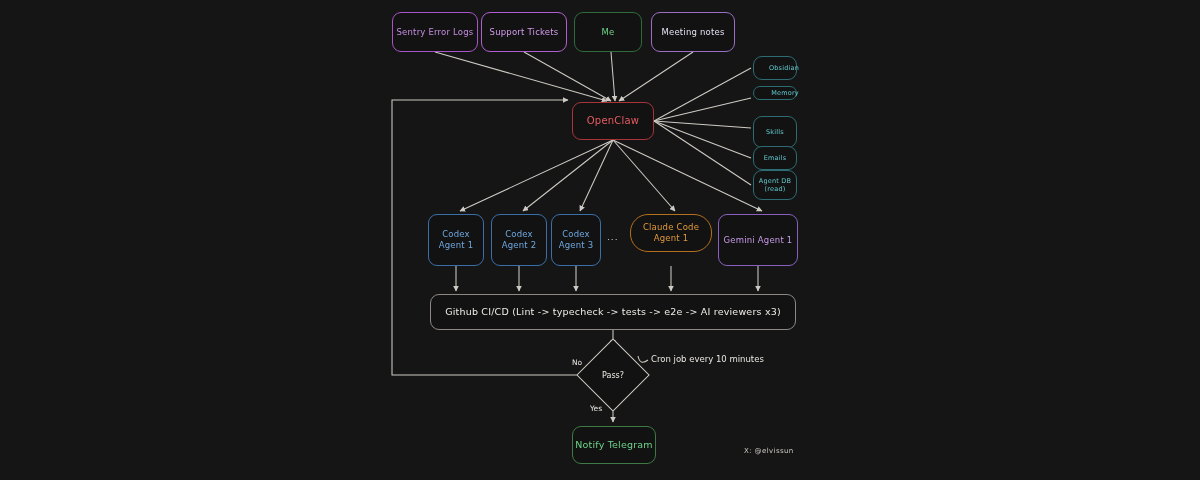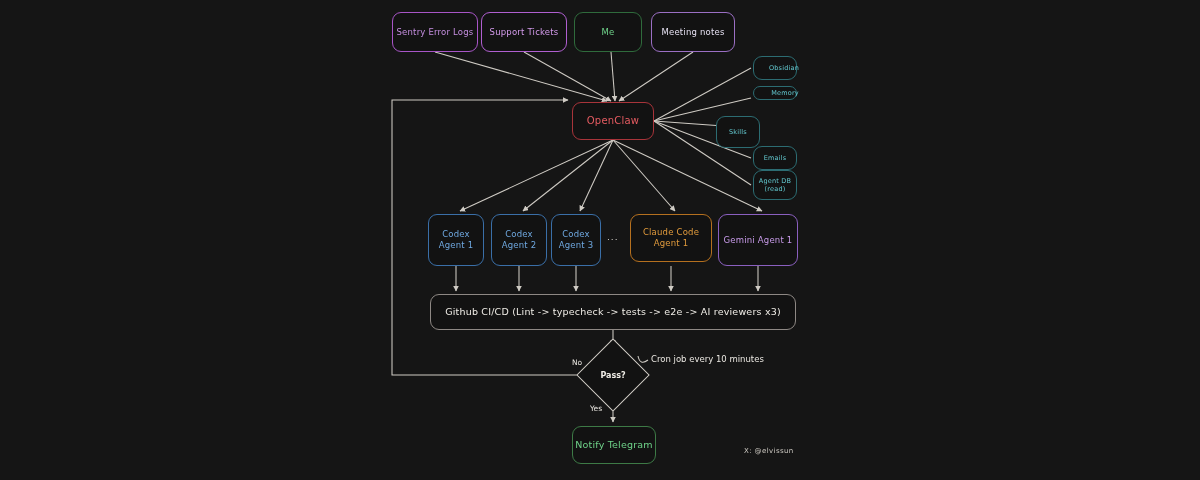--- a/index.html
+++ b/index.html
@@ -15,21 +15,21 @@
     display:flex;align-items:center;justify-content:center;
     text-align:center;border-radius:9px;border-width:1.4px;border-style:solid;
     background:#121212;line-height:1.25;letter-spacing:.2px;
     white-space:pre-line;
   }
   .lbl{position:absolute;color:#e9e6e0;white-space:nowrap;}
   .watermark{position:absolute;color:#cfcbc4;white-space:nowrap;letter-spacing:.4px;}
   .ellipsis{position:absolute;color:#d8d4cd;letter-spacing:1px;}
   .diamond-text{
     position:absolute;display:flex;align-items:center;justify-content:center;
-    color:#efece6;white-space:nowrap;font-weight:bold;
+    color:#efece6;white-space:nowrap;
   }
 </style>
 </head>
 <body>
 
 <div id="canvas">
   <svg class="svg-layer" id="edges" viewBox="0 0 1200 480" xmlns="http://www.w3.org/2000/svg">
     <defs>
       <marker id="arw" viewBox="0 0 10 10" refX="9" refY="5" markerWidth="5.5" markerHeight="5.5" orient="auto-start-reverse">
         <path d="M 0 0 L 10 5 L 0 10 z" fill="#cfcbc4"></path>
@@ -62,31 +62,31 @@
       </g>
   </svg>
   <div id="nodes">
       <div class="node" style="left: 392px; top: 12px; width: 86px; height: 40px; border-color: rgb(168, 85, 199); color: rgb(197, 142, 224); font-size: 8.5px;">Sentry Error Logs</div>
       <div class="node" style="left: 481px; top: 12px; width: 86px; height: 40px; border-color: rgb(176, 95, 208); color: rgb(212, 155, 236); font-size: 8.5px;">Support Tickets</div>
       <div class="node" style="left: 574px; top: 12px; width: 68px; height: 40px; border-color: rgb(47, 107, 60); color: rgb(111, 211, 138); font-size: 8.5px;">Me</div>
       <div class="node" style="left: 651px; top: 12px; width: 84px; height: 40px; border-color: rgb(155, 111, 196); color: rgb(228, 223, 240); font-size: 8.5px;">Meeting notes</div>
       <div class="node" style="left: 572px; top: 102px; width: 82px; height: 38px; border-color: rgb(168, 52, 58); color: rgb(228, 91, 97); font-size: 10px;">OpenClaw</div>
       <div class="node" style="left: 753px; top: 56px; width: 44px; height: 24px; border-color: rgb(44, 108, 114); color: rgb(99, 200, 207); font-size: 6.5px; padding-left: 18px;">Obsidian</div>
       <div class="node" style="left: 753px; top: 86px; width: 44px; height: 14px; border-color: rgb(44, 108, 114); color: rgb(99, 200, 207); font-size: 6.5px; padding-left: 20px;">Memory</div>
-      <div class="node" style="left: 716px; top: 116px; width: 44px; height: 32px; border-color: rgb(44, 108, 114); color: rgb(99, 200, 207); font-size: 6.5px;">Skills</div>
+      <div class="node" style="left: 753px; top: 116px; width: 44px; height: 32px; border-color: rgb(44, 108, 114); color: rgb(99, 200, 207); font-size: 6.5px;">Skills</div>
       <div class="node" style="left: 753px; top: 146px; width: 44px; height: 24px; border-color: rgb(44, 108, 114); color: rgb(99, 200, 207); font-size: 6.5px;">Emails</div>
       <div class="node" style="left: 753px; top: 170px; width: 44px; height: 30px; border-color: rgb(44, 108, 114); color: rgb(99, 200, 207); font-size: 6.5px;">Agent DB
 (read)</div>
       <div class="node" style="left: 428px; top: 214px; width: 56px; height: 52px; border-color: rgb(58, 111, 168); color: rgb(111, 168, 224); font-size: 8.5px;">Codex
 Agent 1</div>
       <div class="node" style="left: 491px; top: 214px; width: 56px; height: 52px; border-color: rgb(58, 111, 168); color: rgb(111, 168, 224); font-size: 8.5px;">Codex
 Agent 2</div>
       <div class="node" style="left: 551px; top: 214px; width: 50px; height: 52px; border-color: rgb(58, 111, 168); color: rgb(111, 168, 224); font-size: 8.5px;">Codex
 Agent 3</div>
-      <div class="node" style="left: 630px; top: 214px; width: 82px; height: 48px; border-color: rgb(181, 112, 31); color: rgb(224, 154, 60); font-size: 8.5px;">Claude Code
+      <div class="node" style="left: 630px; top: 214px; width: 82px; height: 38px; border-color: rgb(181, 112, 31); color: rgb(224, 154, 60); font-size: 8.5px; border-radius: 18px;">Claude Code
 Agent 1</div>
       <div class="node" style="left: 718px; top: 214px; width: 80px; height: 52px; border-color: rgb(138, 95, 191); color: rgb(199, 154, 232); font-size: 8.5px;">Gemini Agent 1</div>
       <div class="node" style="left: 430px; top: 294px; width: 366px; height: 36px; border-color: rgb(142, 136, 132); color: rgb(239, 236, 230); font-size: 9.5px;">Github CI/CD (Lint -&gt; typecheck -&gt; tests -&gt; e2e -&gt; AI reviewers x3)</div>
       <div class="node" style="left: 572px; top: 426px; width: 84px; height: 38px; border-color: rgb(61, 122, 70); color: rgb(111, 211, 138); font-size: 9.5px;">Notify Telegram</div>
       <div class="ellipsis" style="left: 607px; top: 232px; font-size: 9px;">...</div>
       <div style="position: absolute; left: 587px; top: 349px; width: 52px; height: 52px; border: 1.3px solid rgb(207, 203, 196); transform: rotate(45deg); background: rgb(18, 18, 18); box-sizing: border-box;"></div>
       <div class="diamond-text" style="left: 587px; top: 349px; width: 52px; height: 52px; font-size: 8px; color: rgb(239, 236, 230);">Pass?</div>
       <div class="lbl" style="left: 572px; top: 358px; font-size: 7.5px;">No</div>
       <div class="lbl" style="left: 590px; top: 404px; font-size: 7.5px;">Yes</div>
       <div class="lbl" style="left: 651px; top: 354px; font-size: 8.5px;">Cron job every 10 minutes</div>

